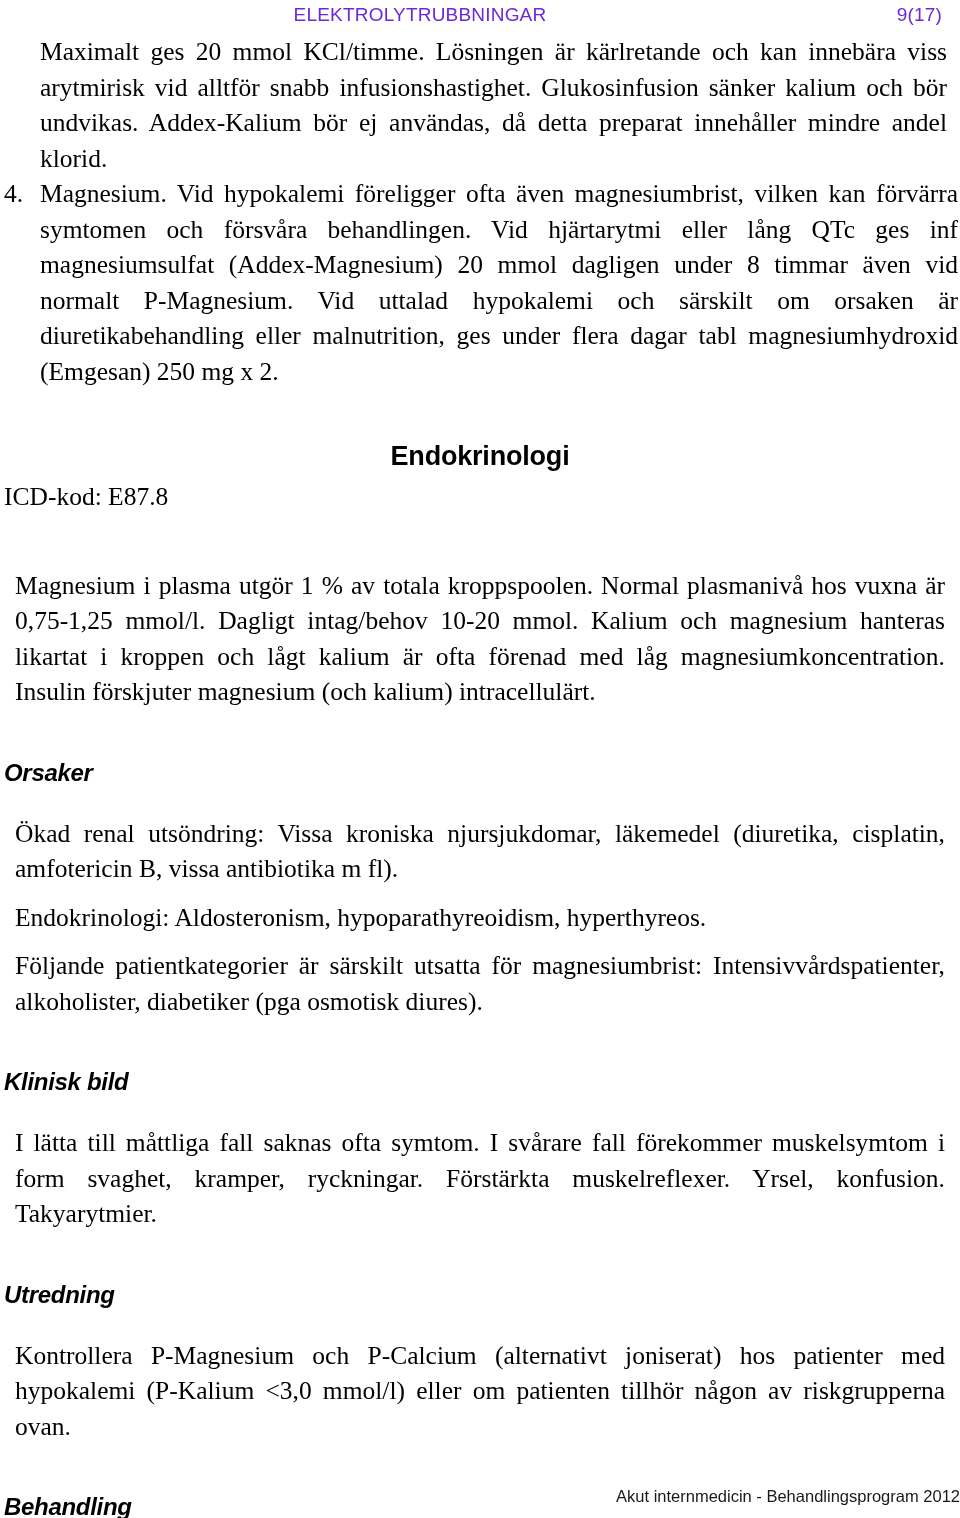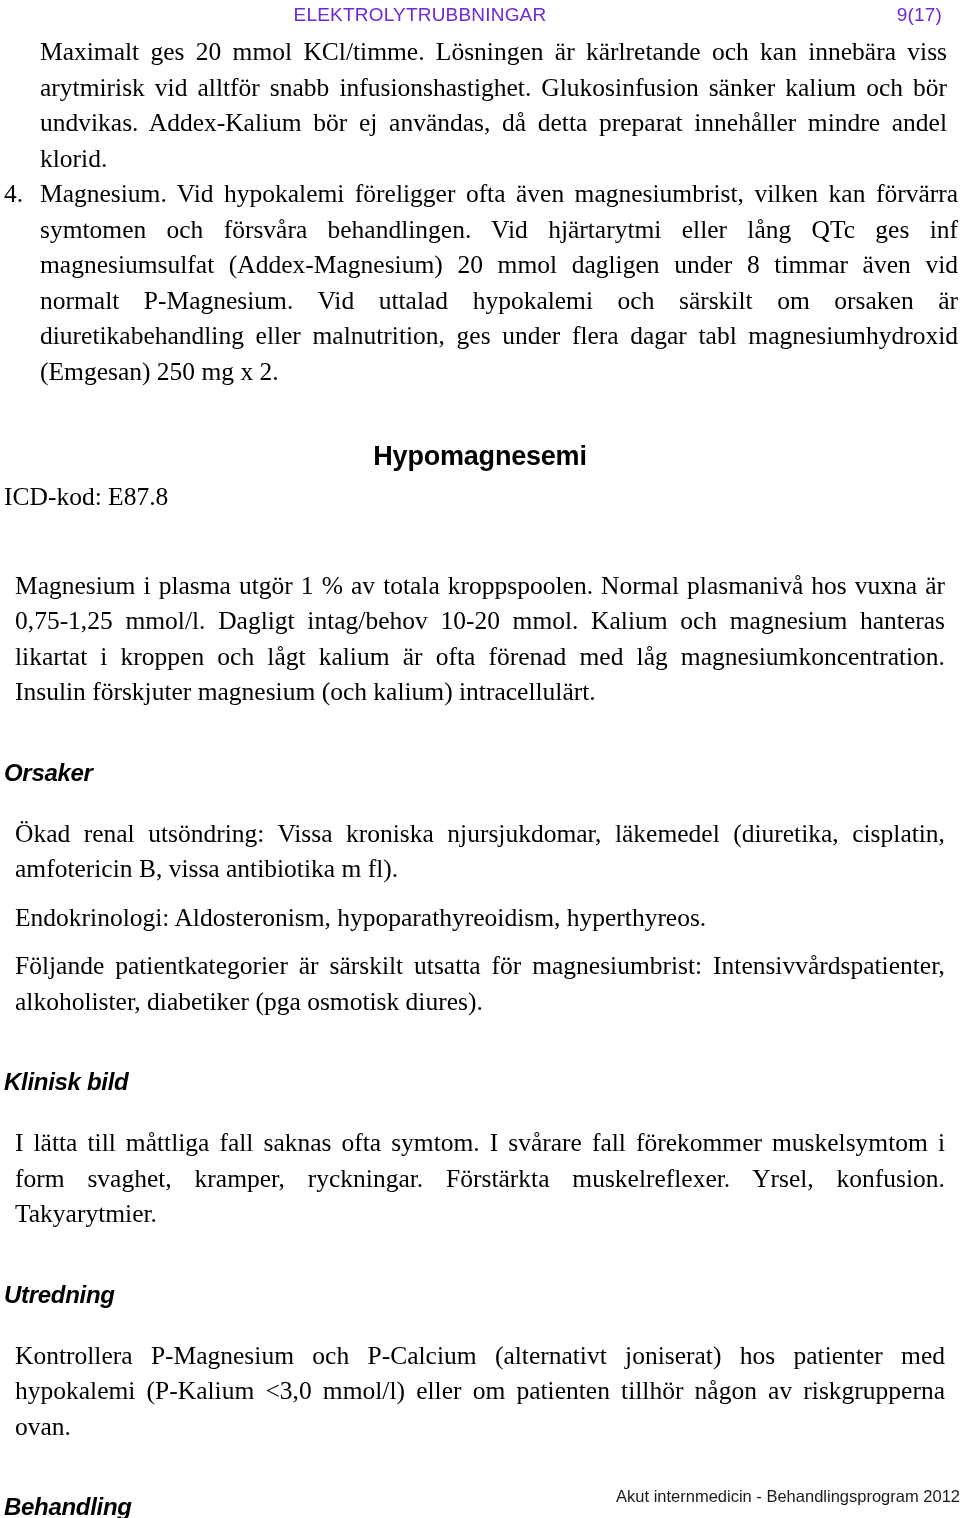--- a/index.html
+++ b/index.html
@@ -154,21 +154,21 @@
 
   <div class="list-block">
     <p class="body-text cont-para">Maximalt ges 20 mmol KCl/timme. Lösningen är kärlretande och kan innebära viss arytmirisk vid alltför snabb infusionshastighet. Glukosinfusion sänker kalium och bör undvikas. Addex-Kalium bör ej användas, då detta preparat innehåller mindre andel klorid.</p>
     <div class="list-item body-text">
       <span class="marker">4.</span>
       <span>Magnesium. Vid hypokalemi föreligger ofta även magnesiumbrist, vilken kan förvärra symtomen och försvåra behandlingen. Vid hjärtarytmi eller lång QTc ges inf magnesiumsulfat (Addex-Magnesium) 20 mmol dagligen under 8 timmar även vid normalt P-Magnesium. Vid uttalad hypokalemi och särskilt om orsaken är diuretikabehandling eller malnutrition, ges under flera dagar tabl magnesiumhydroxid (Emgesan) 250 mg x 2.</span>
     </div>
   </div>
 
   <div class="title-row">
-    <h1 class="chapter-title">Hypomagnesemi</h1>
+    <h1 class="chapter-title">Endokrinologi</h1>
   </div>
   <p class="icd-line">ICD-kod: E87.8</p>
 
   <div class="gap-md"></div>
 
   <div class="gap-sm"></div>
   <p class="body-text">Magnesium i plasma utgör 1 % av totala kroppspoolen. Normal plasmanivå hos vuxna är 0,75-1,25 mmol/l. Dagligt intag/behov 10-20 mmol. Kalium och magnesium hanteras likartat i kroppen och lågt kalium är ofta förenad med låg magnesiumkoncentration. Insulin förskjuter magnesium (och kalium) intracellulärt.</p>
 
   <div class="gap-lg"></div>
 

